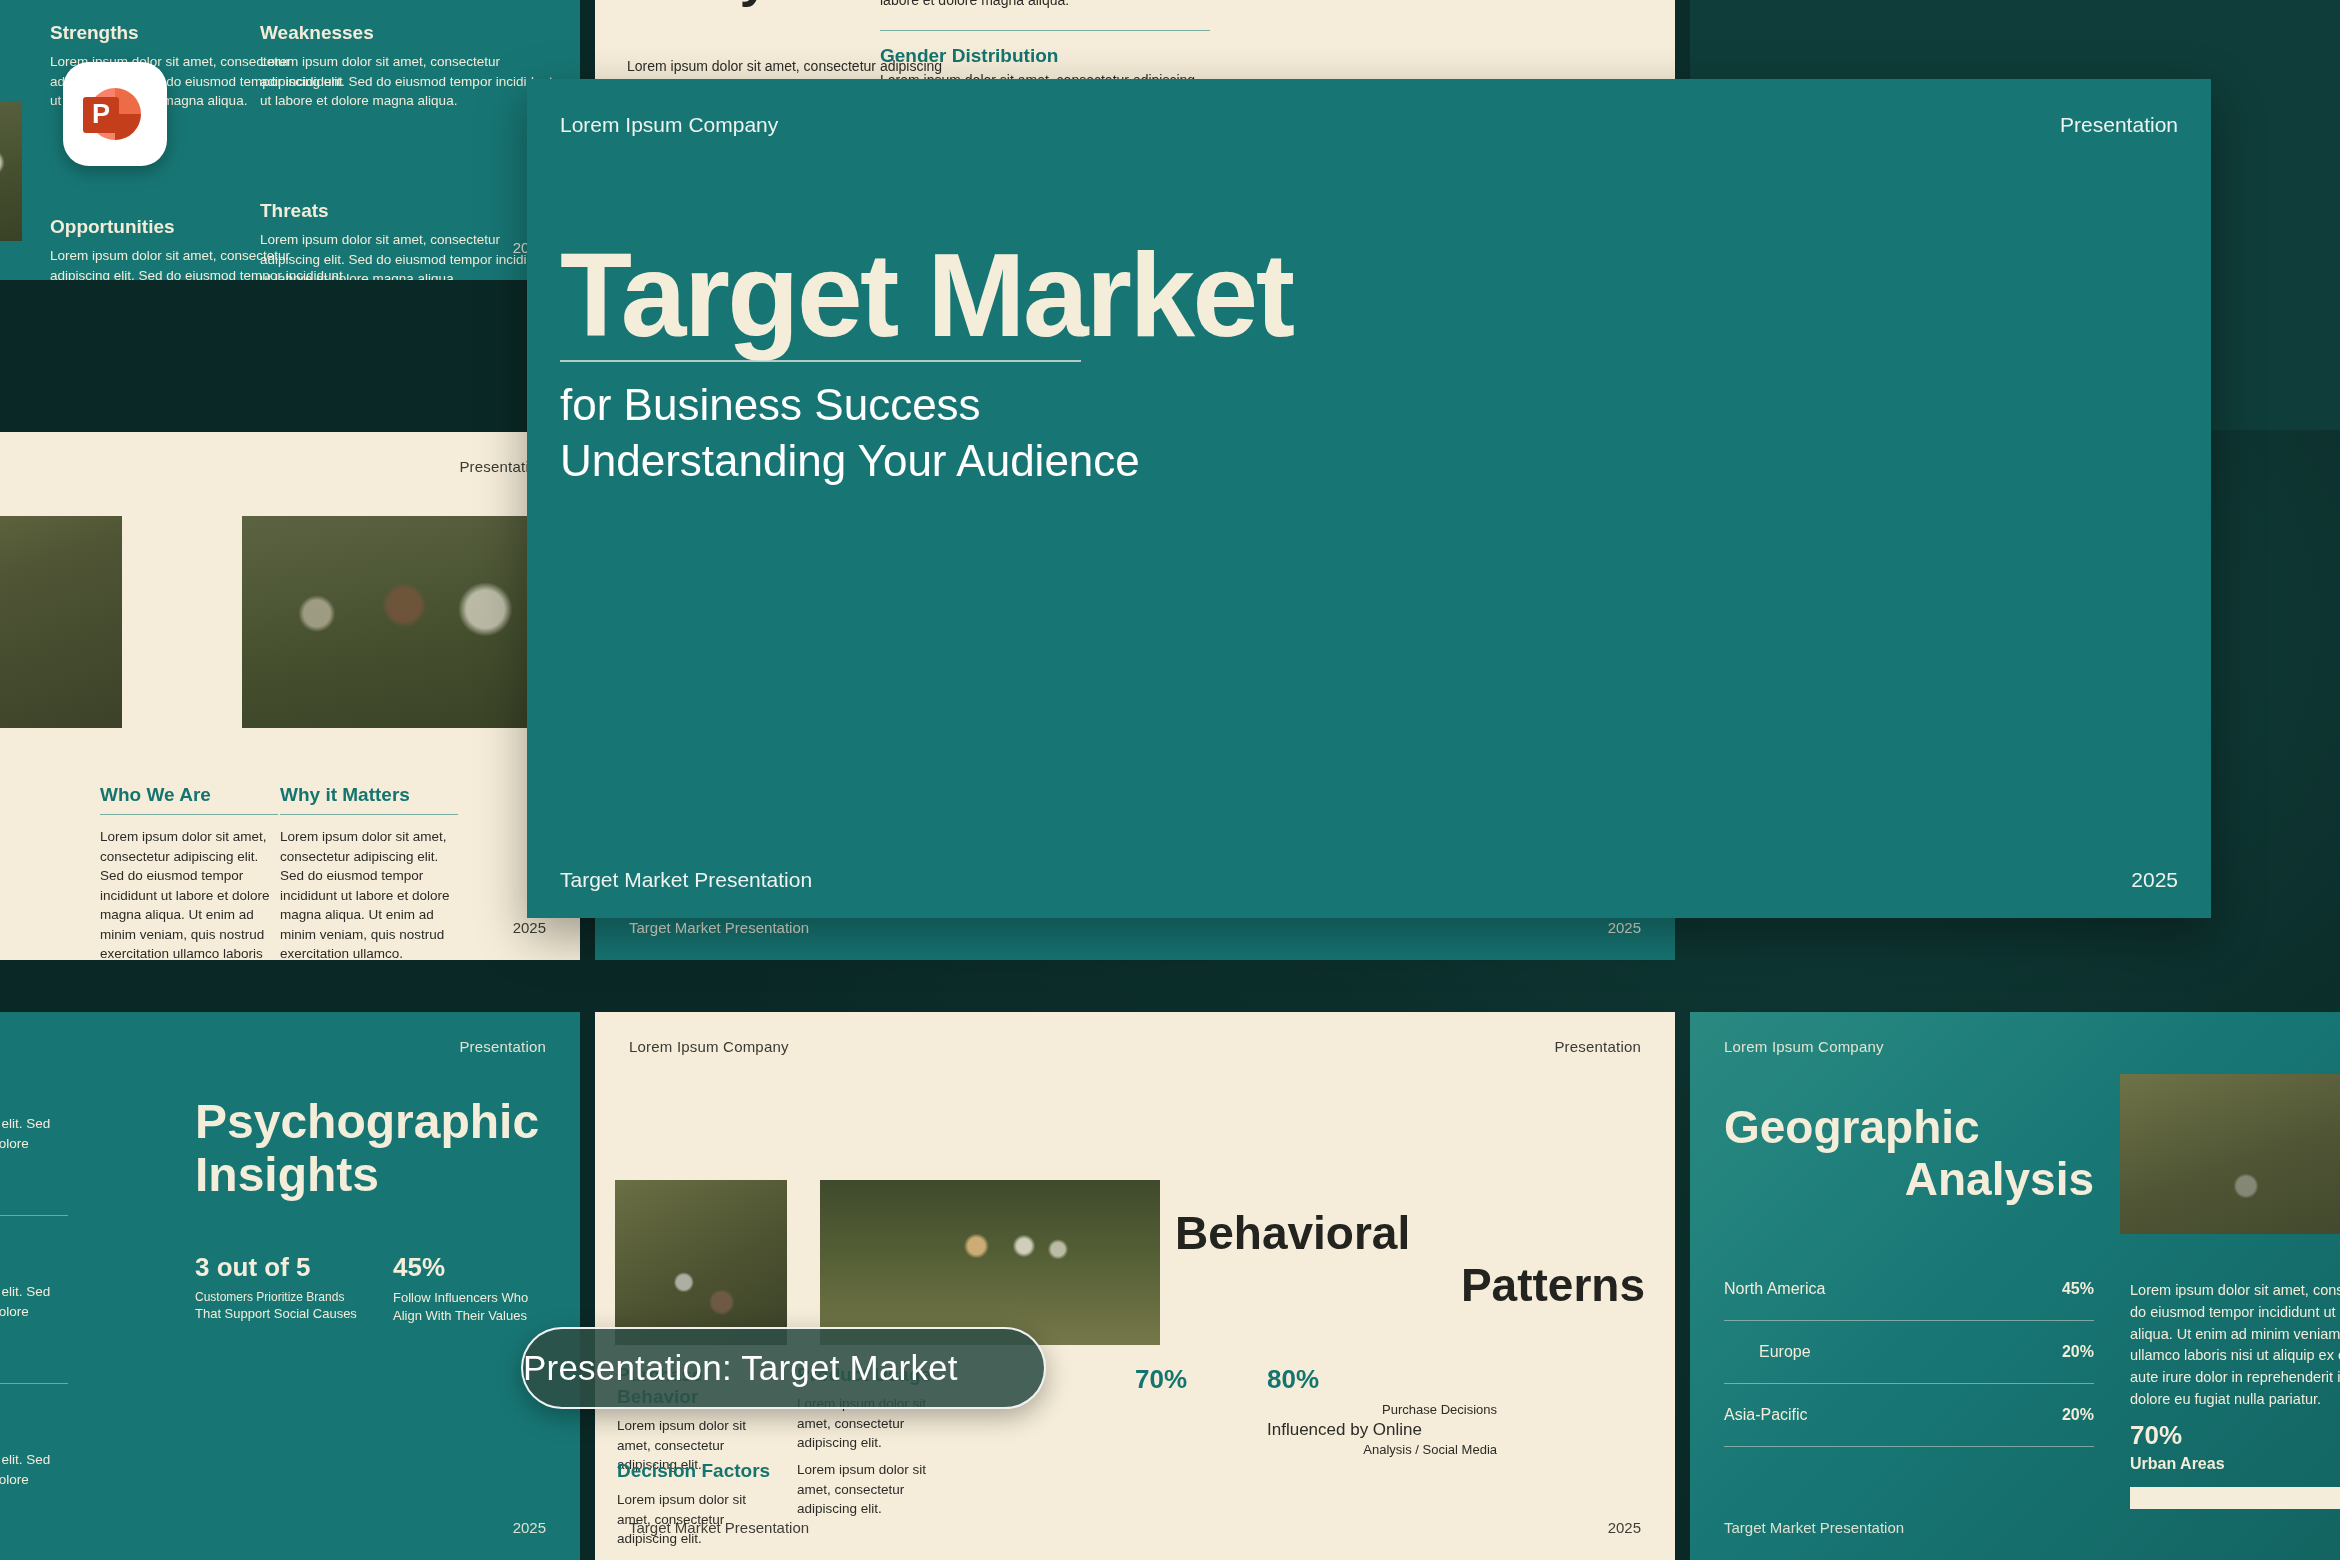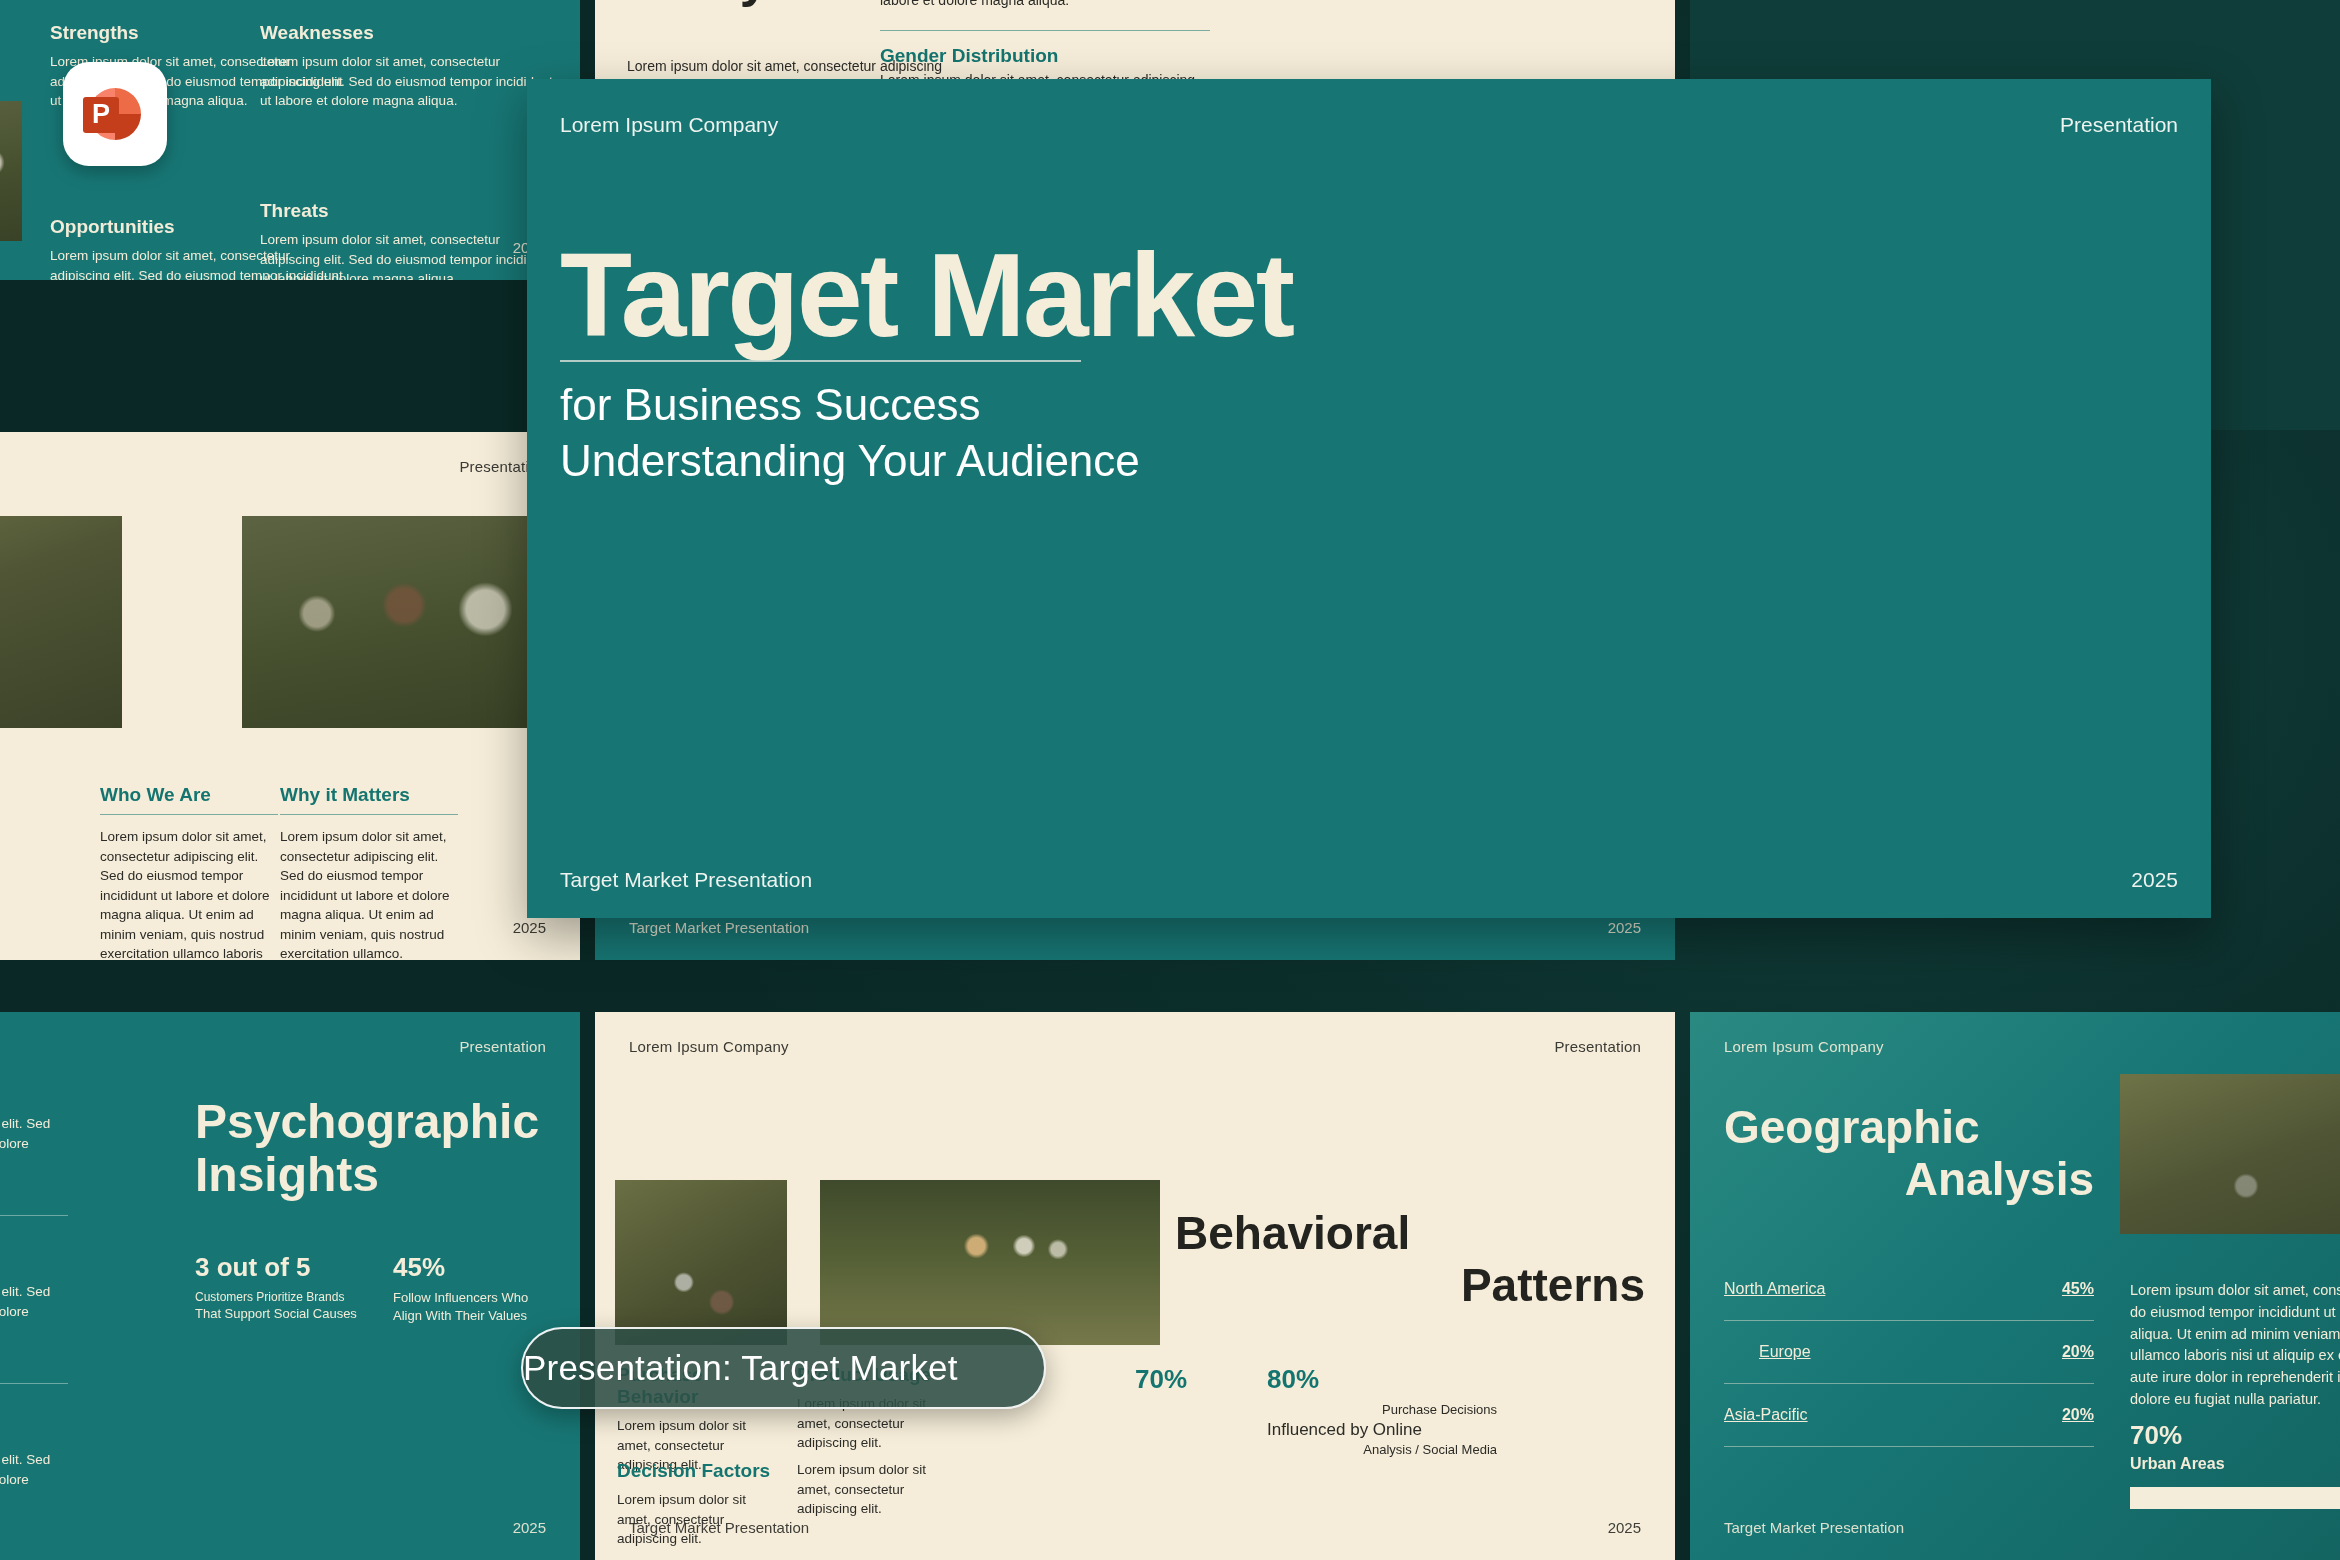--- a/index.html
+++ b/index.html
@@ -253,21 +253,21 @@
 <div class="slide teal" style="left:1690px; top:1012px; width:760px; height:548px; background:linear-gradient(135deg,#2a8a82 0%,#177674 45%,#12615e 100%);">
   <div class="hdr left">Lorem Ipsum Company</div>
 
   <div style="position:absolute; left:34px; top:90px; width:370px; font-size:46px; font-weight:700; line-height:1.12; color:#f4edd9;">
     <div>Geographic</div>
     <div style="text-align:right;">Analysis</div>
   </div>
 
   <div class="photo ph-grass" style="position:absolute; left:430px; top:62px; width:420px; height:160px;"></div>
 
-  <div style="position:absolute; left:34px; top:268px; width:370px;text-decoration:underline;">
+  <div style="position:absolute; left:34px; top:268px; width:370px;">
     <div style="display:flex; justify-content:space-between; font-size:16px; padding-bottom:22px;">
       <span>North America</span>
       <span style="font-weight:700;">45%</span>
     </div>
     <div style="height:1px; background:rgba(243,236,216,.45);"></div>
     <div style="display:flex; justify-content:space-between; font-size:16px; padding:22px 0;margin-left:35px;">
       <span>Europe</span>
       <span style="font-weight:700;">20%</span>
     </div>
     <div style="height:1px; background:rgba(243,236,216,.45);"></div>

